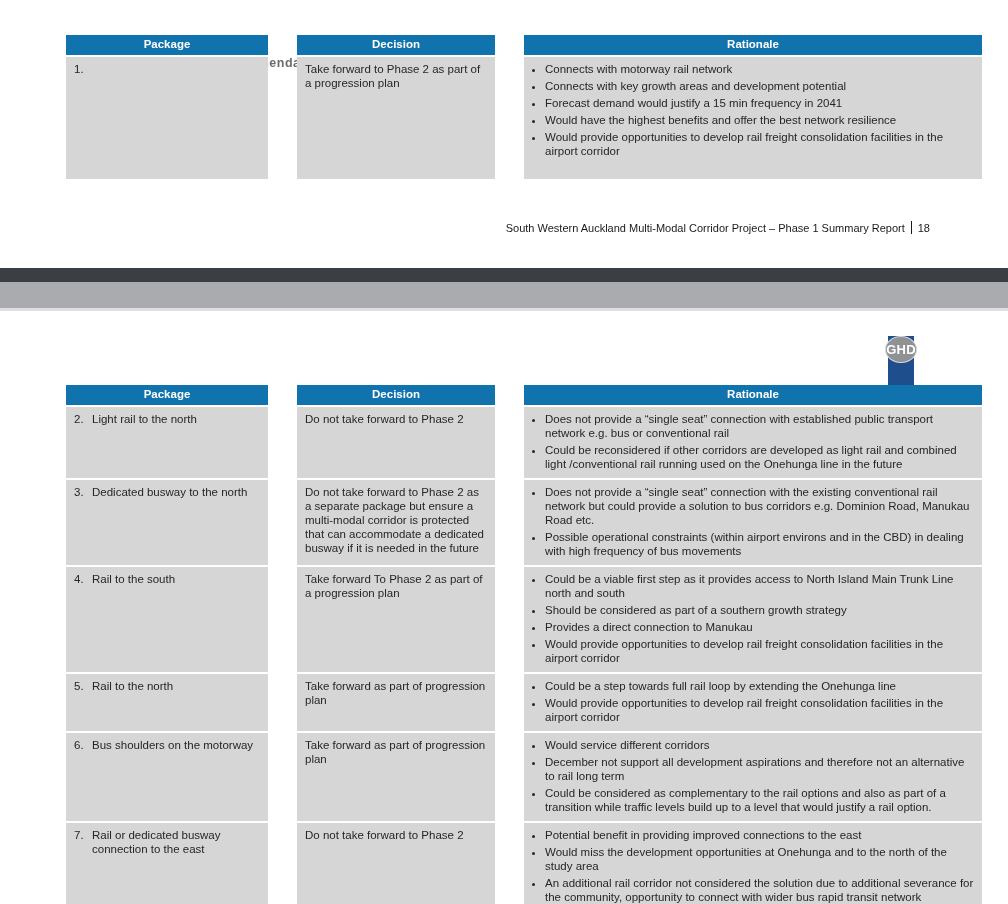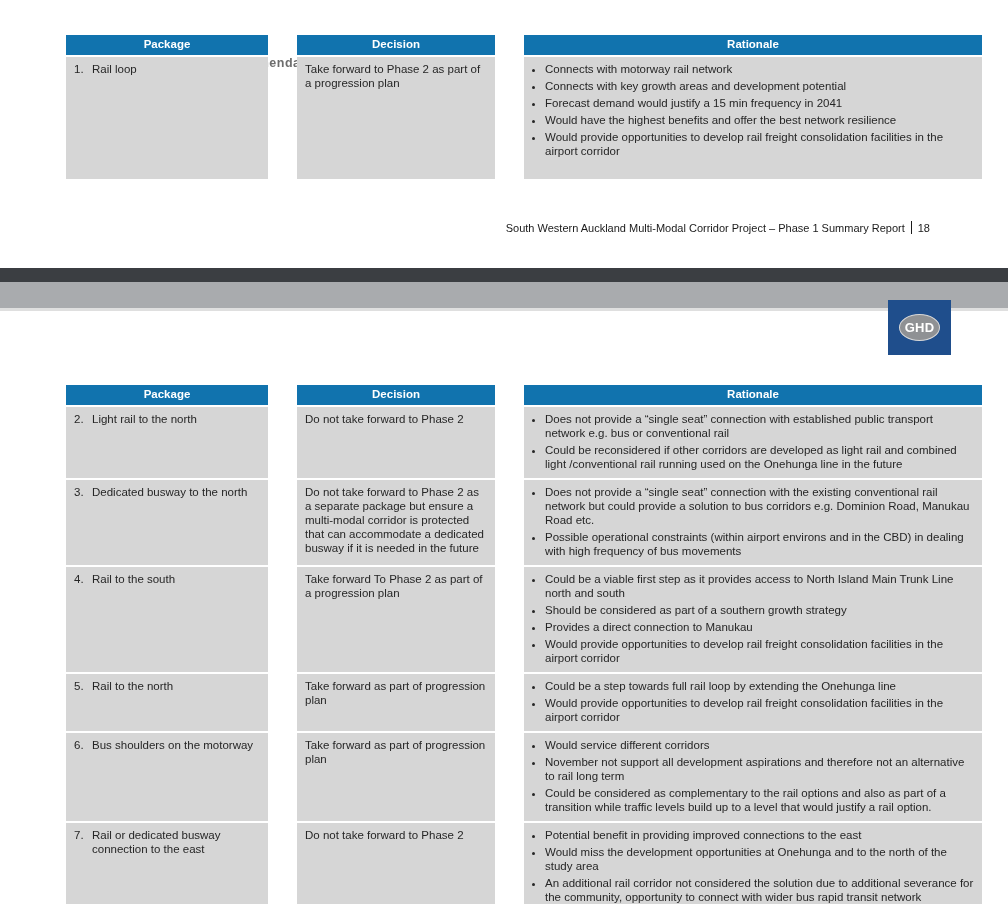--- a/index.html
+++ b/index.html
@@ -58,23 +58,23 @@
   }
 
   
   .page-break { position:absolute; left:0; top:268px; width:1008px; }
   .break-dark  { height:14px; background:#3b3e42; }
   .break-gray  { height:26px; background:#a9abae; }
   .break-light { height:3px;  background:#dfdfdf; }
 
   
   .ghd-logo {
-    position:absolute; left:888px; top:300px;
-    width:63px; height:55px; background:#1f4e8c;
-    display:flex; align-items:center; justify-content:center;
+    position:absolute; left:888px; top:336px;
+    width:26px; height:55px; background:#1f4e8c;
+    display:flex; align-items:flex-start; justify-content:center;
   }
   .ghd-ellipse {
     width:41px; height:27px; background:#8f9194;
     border:1px solid #d9d9d9; border-radius:50%;
     display:flex; align-items:center; justify-content:center;
   }
   .ghd-ellipse span {
     color:#ffffff; font-weight:bold; font-size:13px; letter-spacing:0.2px;
   }
 </style>
@@ -88,21 +88,20 @@
 <div class="tbl tbl-1">
   <div class="thead">
     <div class="hcell">Package</div>
     <div class="hcell">Decision</div>
     <div class="hcell">Rationale</div>
   </div>
   <div id="tbody1">
       <div class="trow">
         <div class="cell cell-pkg">
           <span class="num">1.</span>
-          <span class="pkg-text">Rail loop</span>
         </div>
         <div class="cell cell-dec">Take forward to Phase 2 as part of a progression plan</div>
         <div class="cell cell-rat">
           <ul>
             <li>Connects with motorway rail network</li>
             <li>Connects with key growth areas and development potential</li>
             <li>Forecast demand would justify a 15 min frequency in 2041</li>
             <li>Would have the highest benefits and offer the best network resilience</li>
             <li>Would provide opportunities to develop rail freight consolidation facilities in the airport corridor</li>
           </ul>
@@ -190,21 +189,21 @@
       </div>
       <div class="trow">
         <div class="cell cell-pkg">
           <span class="num">6.</span>
           <span class="pkg-text">Bus shoulders on the motorway</span>
         </div>
         <div class="cell cell-dec">Take forward as part of progression plan</div>
         <div class="cell cell-rat">
           <ul>
             <li>Would service different corridors</li>
-            <li>November not support all development aspirations and therefore not an alternative to rail long term</li>
+            <li>December not support all development aspirations and therefore not an alternative to rail long term</li>
             <li>Could be considered as complementary to the rail options and also as part of a transition while traffic levels build up to a level that would justify a rail option.</li>
           </ul>
         </div>
       </div>
       <div class="trow">
         <div class="cell cell-pkg">
           <span class="num">7.</span>
           <span class="pkg-text">Rail or dedicated busway connection to the east</span>
         </div>
         <div class="cell cell-dec">Do not take forward to Phase 2</div>

